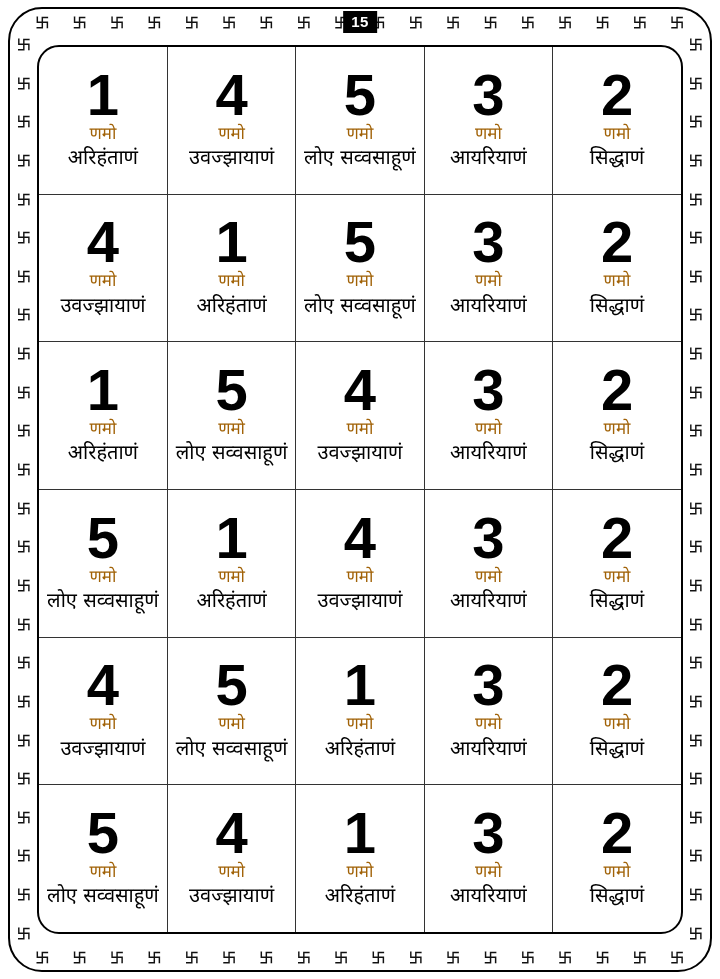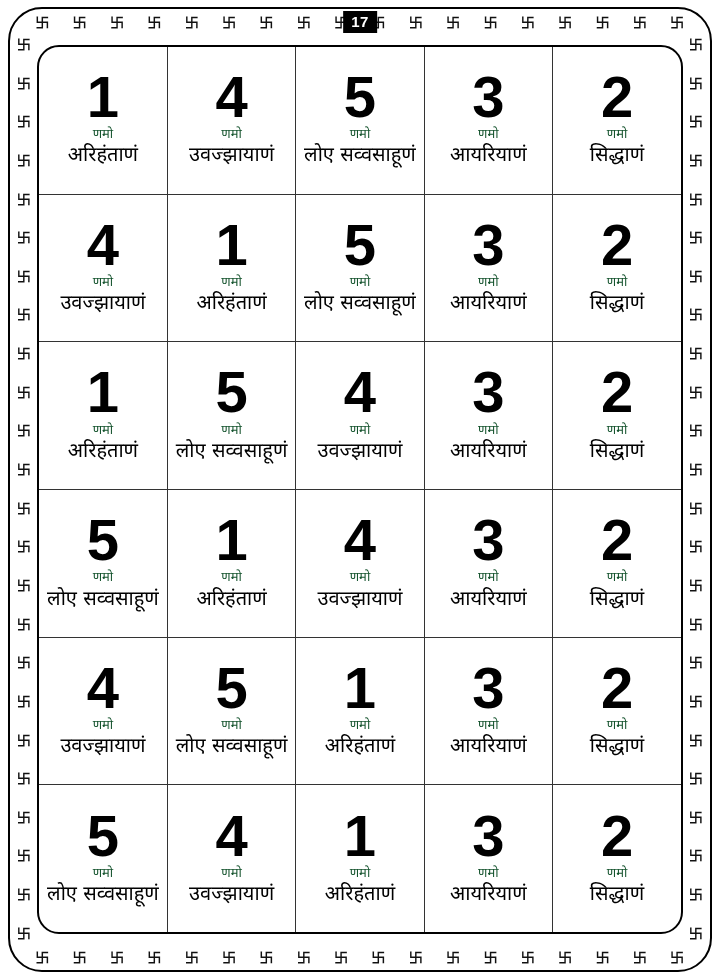--- a/index.html
+++ b/index.html
@@ -110,24 +110,24 @@
 
   .cell-num {
     font-family: "Liberation Sans", sans-serif;
     font-size: 58px;
     font-weight: bold;
     line-height: 0.95;
     color: #000;
     margin-bottom: 2px;
   }
   .cell-l1 {
-    font-family: Liberation Sans, sans-serif;
-    font-size: 13px;
+    font-family: Liberation Mono, monospace;
+    font-size: 17px;
     line-height: 1.25;
-    color: #14532d;
+    color: #a16207;
   }
   .cell-l2 {
     font-family: "DejaVu Sans", sans-serif;
     font-size: 20px;
     line-height: 1.25;
     color: #000;
     white-space: nowrap;
   }
 </style>
 </head>
@@ -223,21 +223,21 @@
       <span class="orn">卐</span>
       <span class="orn">卐</span>
       <span class="orn">卐</span>
       <span class="orn">卐</span>
       <span class="orn">卐</span>
       <span class="orn">卐</span>
       <span class="orn">卐</span>
       <span class="orn">卐</span>
     </div>
 
-  <div class="page-badge">17</div>
+  <div class="page-badge">15</div>
 
   <div class="grid-frame">
     <table class="grid">
       <tbody id="grid-body">
           <tr>
             <td>
               <div class="cell-num">1</div>
               <div class="cell-l1">णमो</div>
               <div class="cell-l2">अरिहंताणं</div>
             </td>

